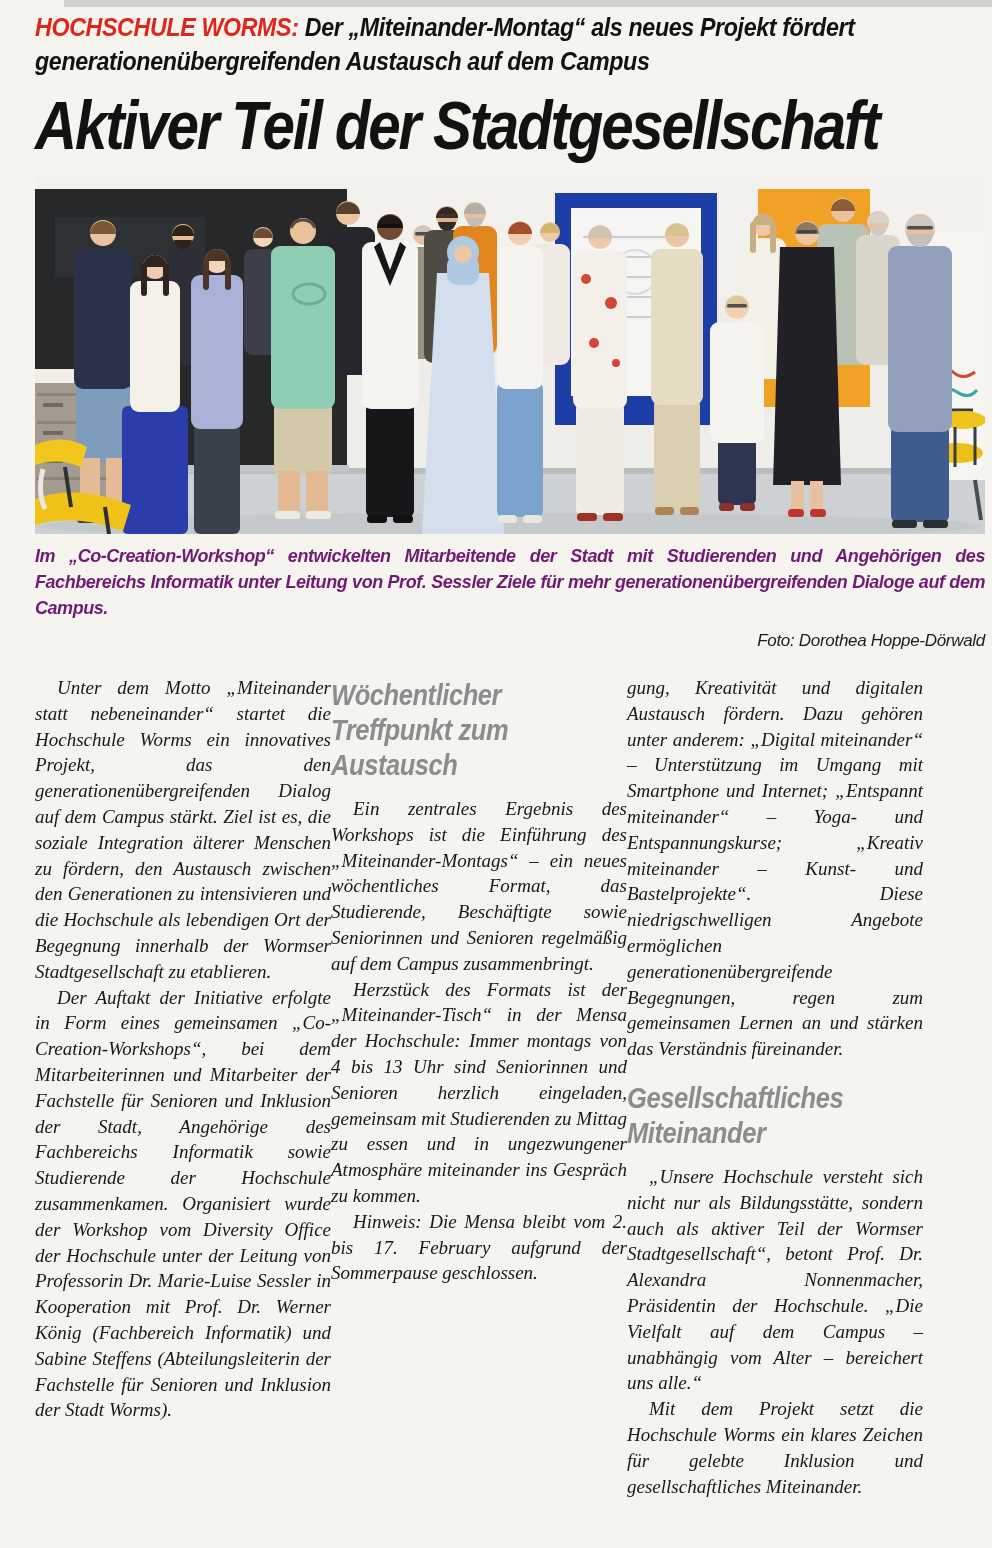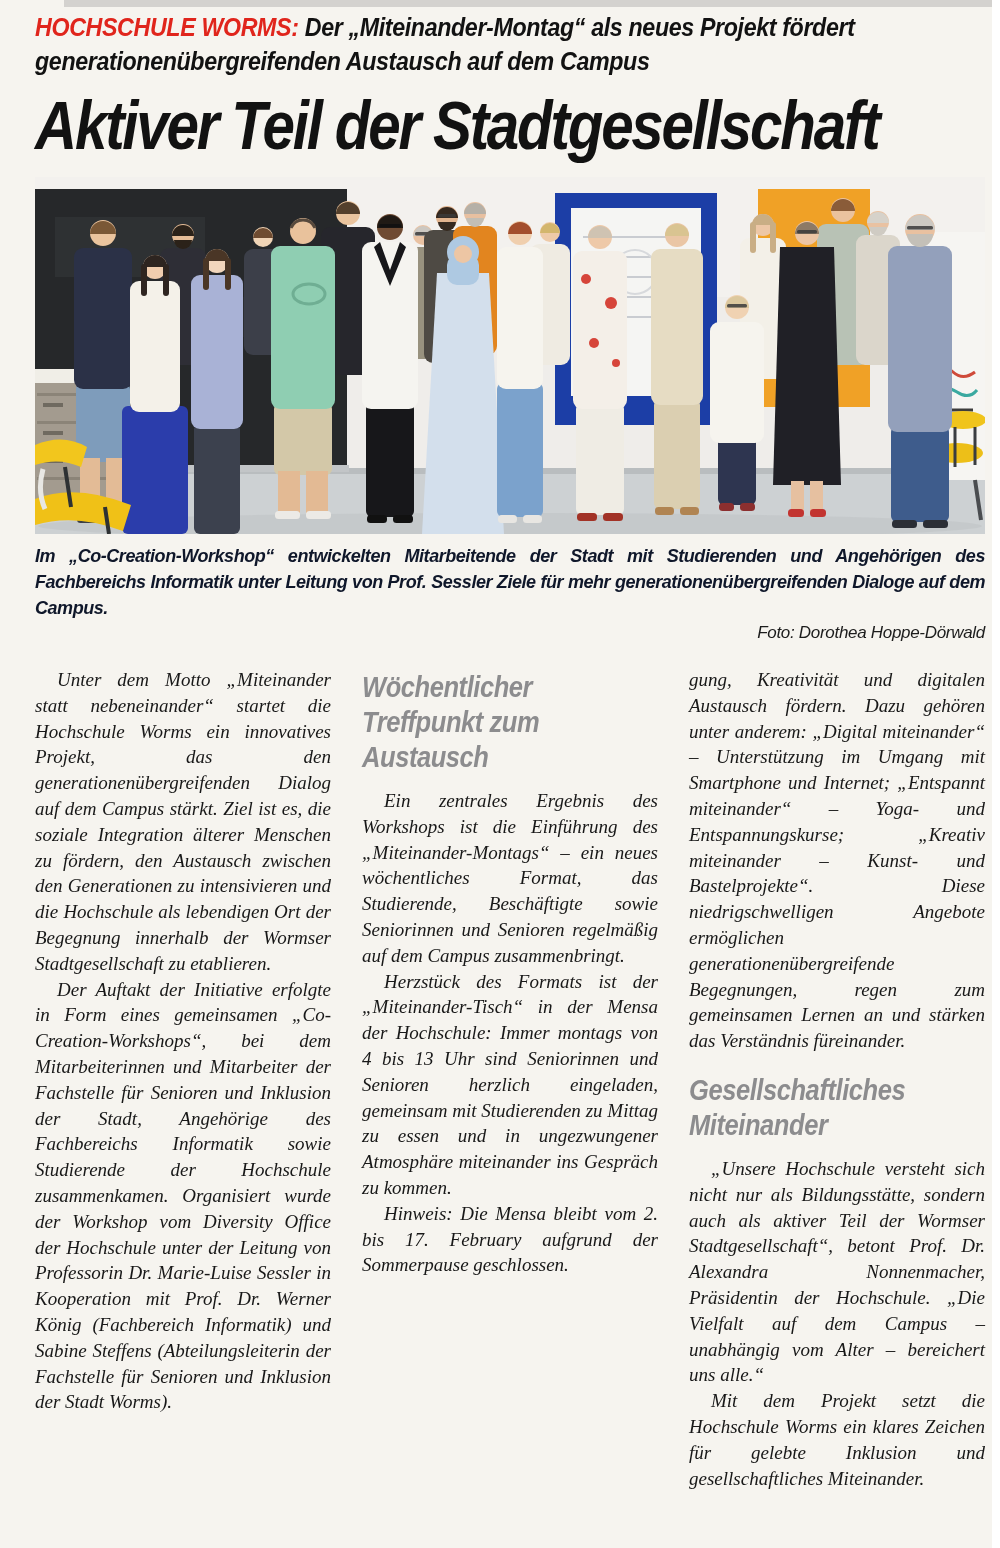--- a/index.html
+++ b/index.html
@@ -17,25 +17,25 @@
   .headline{margin-top:12px;font-weight:bold;font-size:69px;line-height:72px;
             letter-spacing:-2.6px;white-space:nowrap;transform:scaleX(.845);
             transform-origin:0 0;width:119%;color:#121212;}
 
   
   .photo{margin-top:15px;width:950px;height:357px;background:#e9e7e3;overflow:hidden;}
   .photo svg{display:block;}
 
   
   .caption{margin-top:9px;font-weight:bold;font-size:18px;line-height:26px;
-           letter-spacing:-0.45px;text-align:justify;color:#0f172a;}
-  .credit{margin-top:2px;font-size:17px;letter-spacing:-0.3px;text-align:right;color:#1c1c1c;}
-
-  
-  .cols{margin-top:24px;display:flex;gap:31px;}
+           letter-spacing:-0.45px;text-align:justify;color:#701a75;}
+  .credit{margin-top:10px;font-size:17px;letter-spacing:-0.3px;text-align:right;color:#1c1c1c;}
+
+  
+  .cols{margin-top:24px;display:flex;}
   .col{flex:0 0 296px;width:296px;}
   .col p{margin:0;font-family:"Liberation Serif","DejaVu Serif",serif;
          font-size:19px;line-height:25.8px;text-align:justify;text-indent:22px;
          color:#181818;hyphens:auto;-webkit-hyphens:auto;}
   .col p.cont{text-indent:0;}
   .col h3{margin:3px 0 13px;font-family:"Liberation Sans",sans-serif;font-weight:bold;
           font-size:29px;line-height:35px;letter-spacing:-0.5px;color:#8c8c8e;
           transform:scaleX(.88);transform-origin:0 0;width:113.6%;}
   .col h3.later{margin-top:19px;}
 </style>

